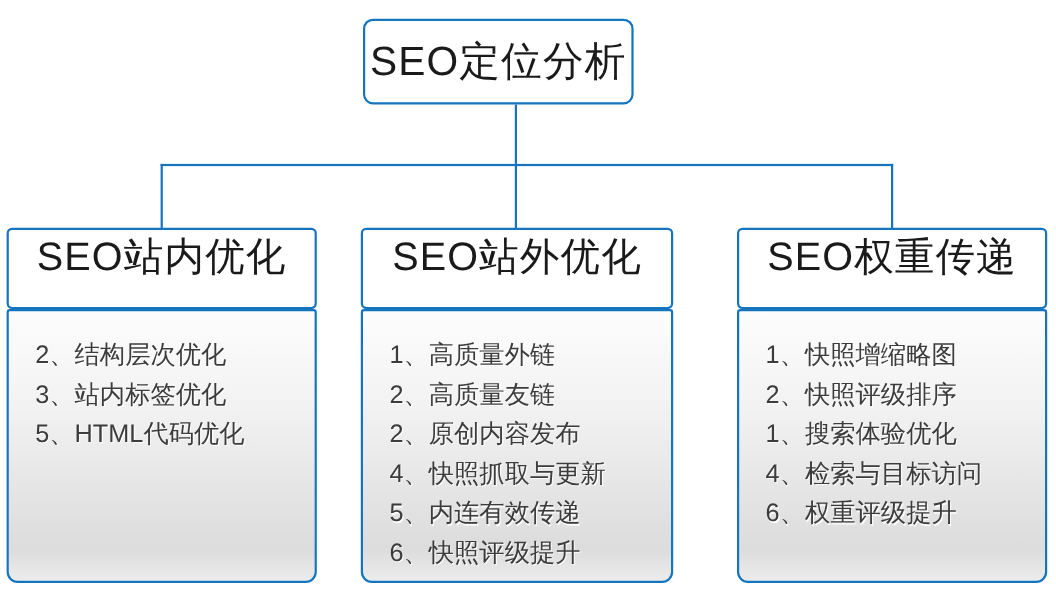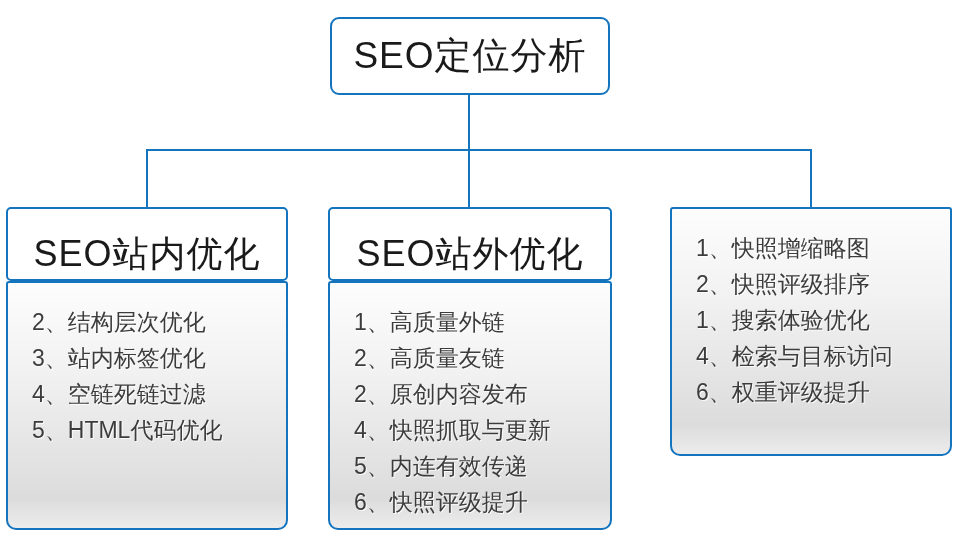--- a/index.html
+++ b/index.html
@@ -11,21 +11,21 @@
     font-family: "Liberation Sans", "DejaVu Sans", sans-serif;
     overflow: hidden;
   }
   .line {
     position: absolute;
     background: #1474be;
   }
   .root-box {
     position: absolute;
     left: 330px; top: 17px;
-    width: 280px; height: 78px;
+    width: 246px; height: 78px;
     box-sizing: border-box;
     background: #ffffff;
     border: 2px solid #1474be;
     border-radius: 9px;
     display: flex; align-items: center; justify-content: center;
     font-size: 37px;
     color: #1a1a1a;
     letter-spacing: 1px;
     white-space: nowrap;
   }
@@ -36,21 +36,21 @@
   }
   #col-0 { left: 6px; }
   #col-1 { left: 328px; width: 284px; }
   #col-2 { left: 670px; }
   .col-header {
     box-sizing: border-box;
     height: 74px;
     background: #ffffff;
     border: 2px solid #1474be;
     border-radius: 5px;
-    display: flex; align-items: flex-end; justify-content: center;
+    display: flex; align-items: flex-start; justify-content: center;
     font-size: 36px;
     color: #1a1a1a;
     letter-spacing: 1px;
     white-space: nowrap;
   }
   .col-list {
     box-sizing: border-box;
     height: 249px;
     margin-top: 0px;
     background: linear-gradient(180deg, #fdfdfd 0%, #f2f2f2 35%, #dcdcdc 88%, #ececec 100%);
@@ -81,40 +81,42 @@
     <span>SEO定位分析</span>
   </div>
 
   <div class="column" id="col-0">
     <div class="col-header">
       <span>SEO站内优化</span>
     </div>
     <div class="col-list">
       <div class="list-item">2、结构层次优化</div>
       <div class="list-item">3、站内标签优化</div>
-      <div class="list-item">4、空链死链过滤</div>
       <div class="list-item">5、HTML代码优化</div>
     </div>
   </div>
 
   <div class="column" id="col-1">
     <div class="col-header">
       <span>SEO站外优化</span>
     </div>
     <div class="col-list">
       <div class="list-item">1、高质量外链</div>
       <div class="list-item">2、高质量友链</div>
       <div class="list-item">2、原创内容发布</div>
       <div class="list-item">4、快照抓取与更新</div>
       <div class="list-item">5、内连有效传递</div>
       <div class="list-item">6、快照评级提升</div>
     </div>
   </div>
 
   <div class="column" id="col-2">
+    <div class="col-header">
+      <span>SEO权重传递</span>
+    </div>
     <div class="col-list">
       <div class="list-item">1、快照增缩略图</div>
       <div class="list-item">2、快照评级排序</div>
       <div class="list-item">1、搜索体验优化</div>
       <div class="list-item">4、检索与目标访问</div>
       <div class="list-item">6、权重评级提升</div>
     </div>
   </div>
 
 </div>

